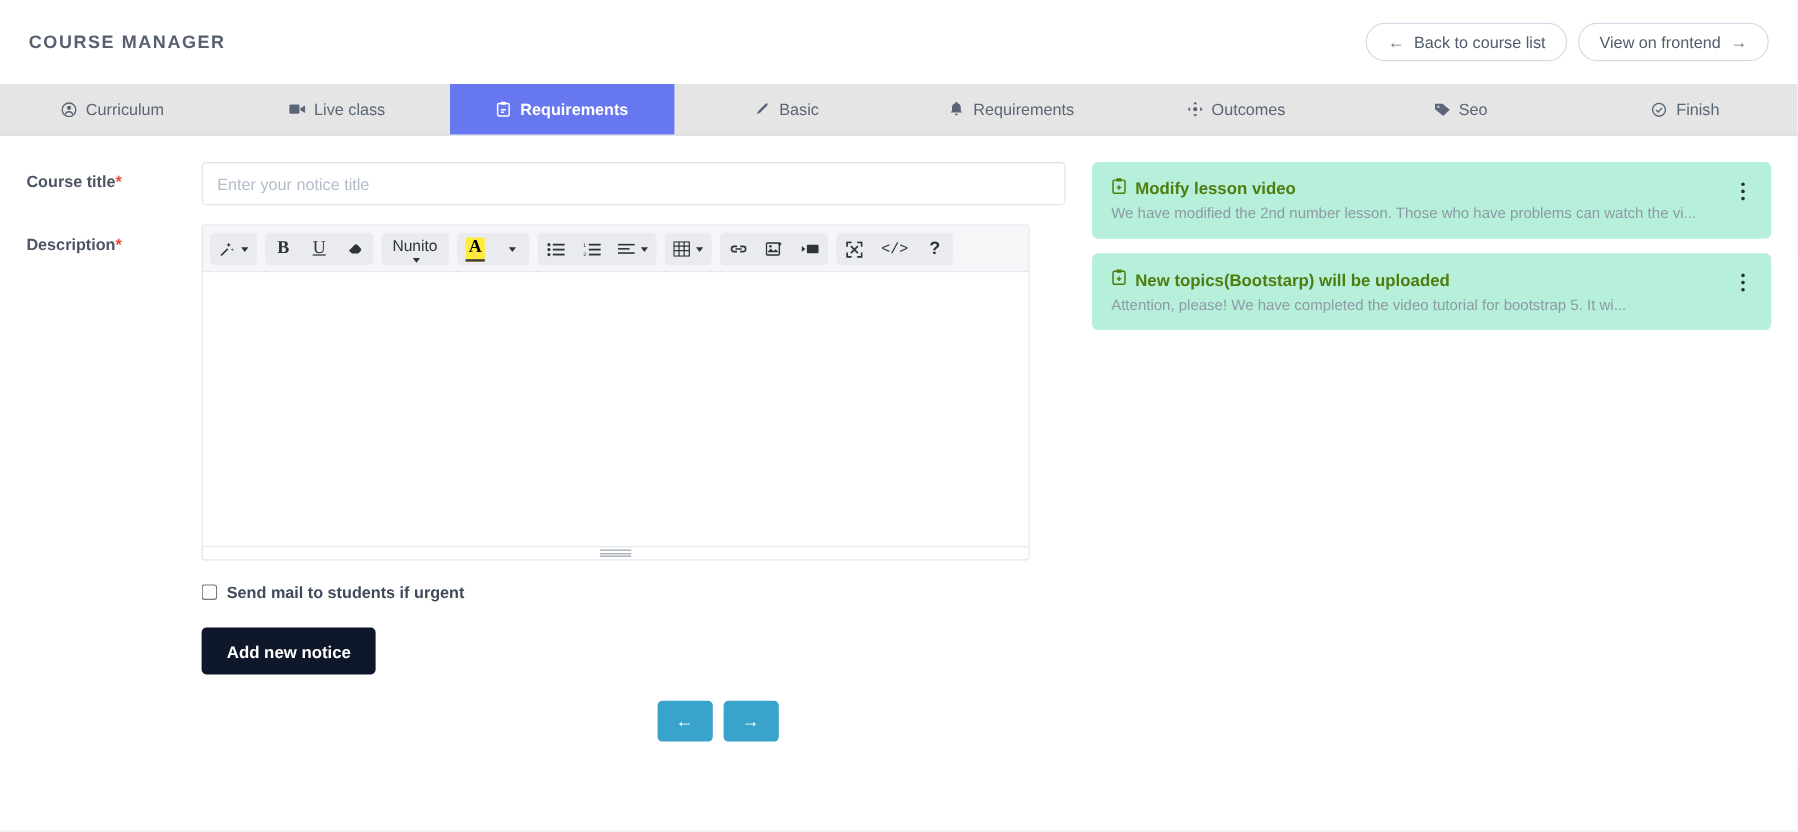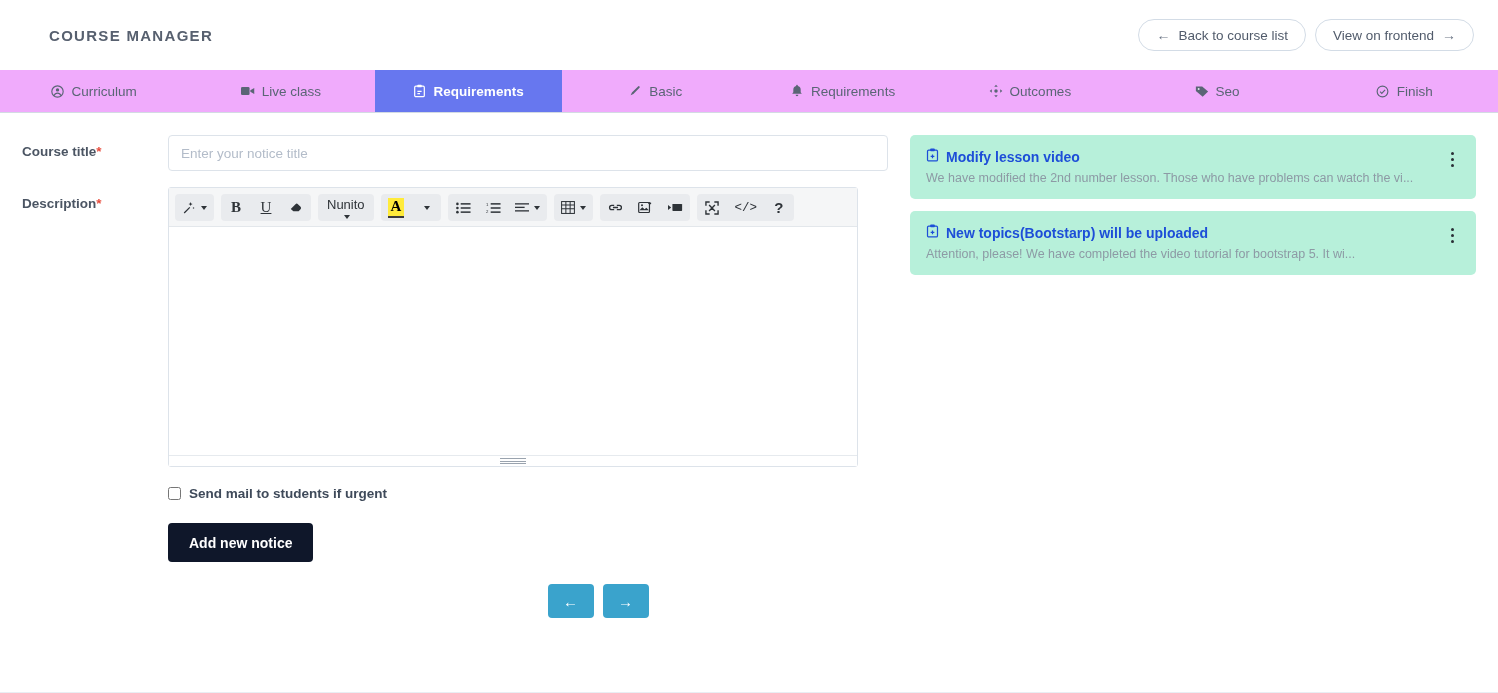--- a/index.html
+++ b/index.html
@@ -17,21 +17,20 @@
     display: flex; flex-direction: column;
   }
 
   
   .header {
     height: 70px; flex: 0 0 70px;
     background: #ffffff;
     display: flex; align-items: center;
     padding: 0 24px;
     position: relative;
-    margin-left: 25px;
   }
   .page-title {
     font-size: 15px;
     font-weight: bold;
     color: #57606f;
     letter-spacing: 1.3px;
     text-transform: uppercase;
   }
   .header-actions {
     margin-left: auto;
@@ -48,21 +47,21 @@
     color: #515b6b;
     cursor: pointer;
     white-space: nowrap;
     font-family: "Liberation Sans", sans-serif;
   }
   .arrow-glyph { font-size: 14px; color: #6b7585; line-height: 1; }
 
   
   .tabbar {
     height: 43px; flex: 0 0 43px;
-    background: #f0abfc;
+    background: #e5e5e5;
     display: flex;
     align-items: stretch;
     border-bottom: 1px solid #d3dbe3;
   }
   .tab {
     flex: 1 1 0;
     display: flex; align-items: center; justify-content: center;
     gap: 7px;
     font-size: 13.5px;
     color: #5a6575;
@@ -234,21 +233,21 @@
     background: #b7f0da;
     border-radius: 5px;
     padding: 13px 16px 14px 16px;
     margin-bottom: 12px;
     display: flex; align-items: flex-start;
     position: relative;
     cursor: pointer;
   }
   .notice-main { flex: 1 1 auto; min-width: 0; }
   .notice-title {
-    color: #1d4ed8;
+    color: #4d7c0f;
     font-weight: bold;
     font-size: 14px;
     display: flex; align-items: center; gap: 7px;
     margin-bottom: 6px;
   }
   .notice-desc {
     color: #8d9aa5;
     font-size: 12.5px;
     white-space: nowrap;
     overflow: hidden;

